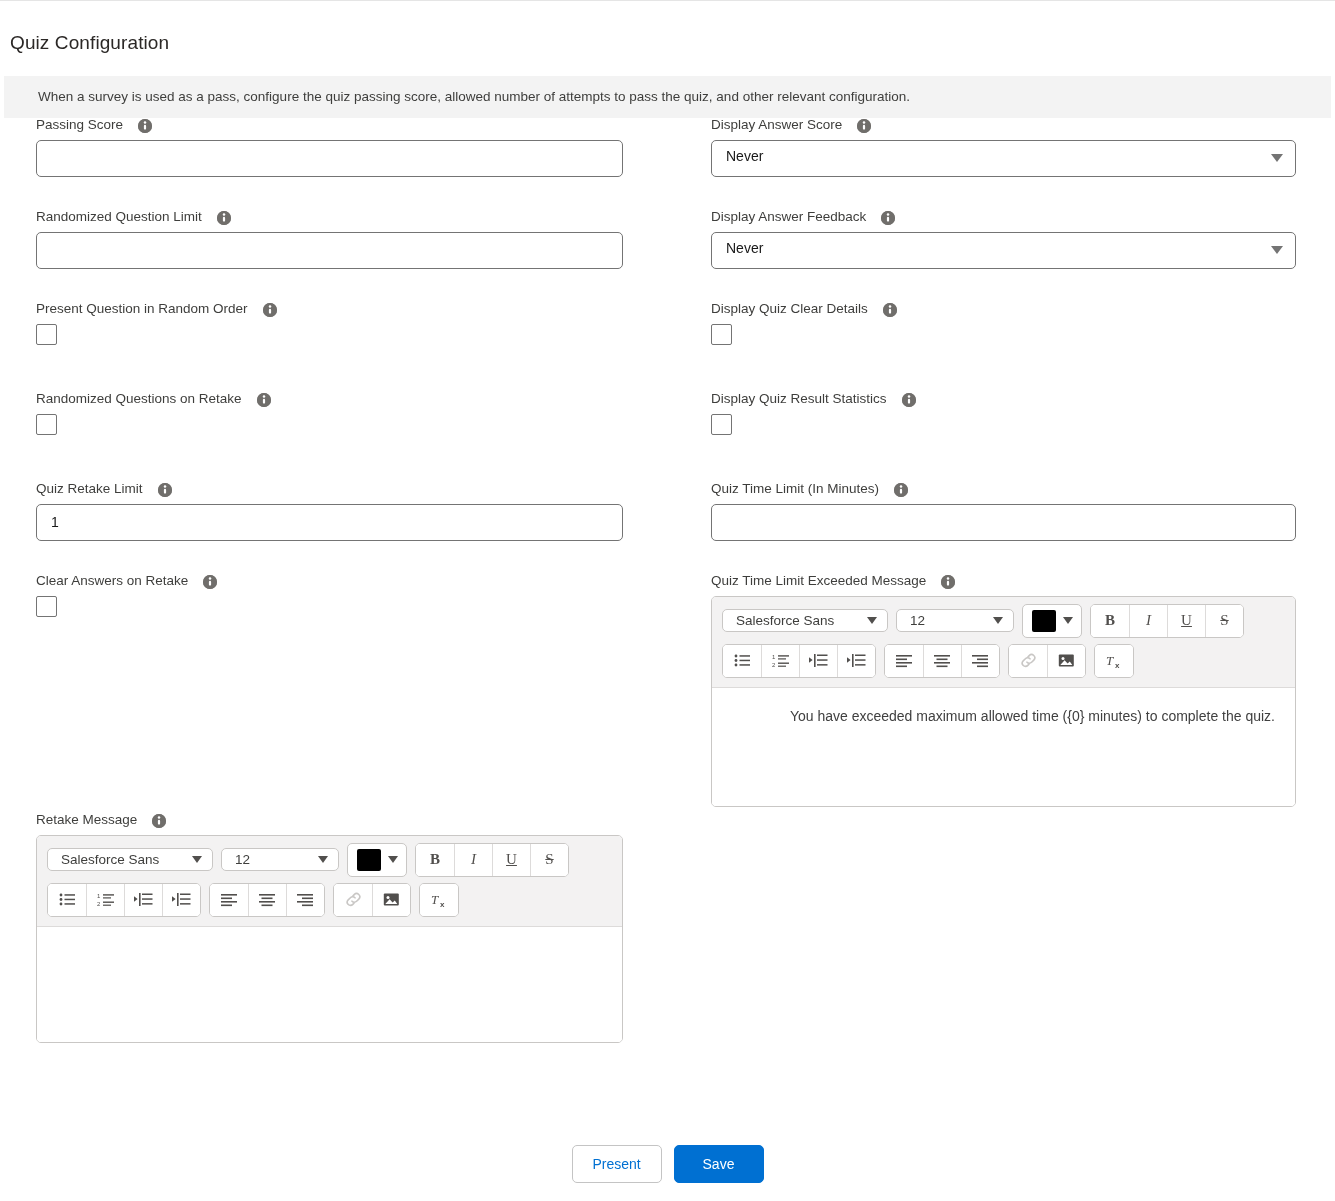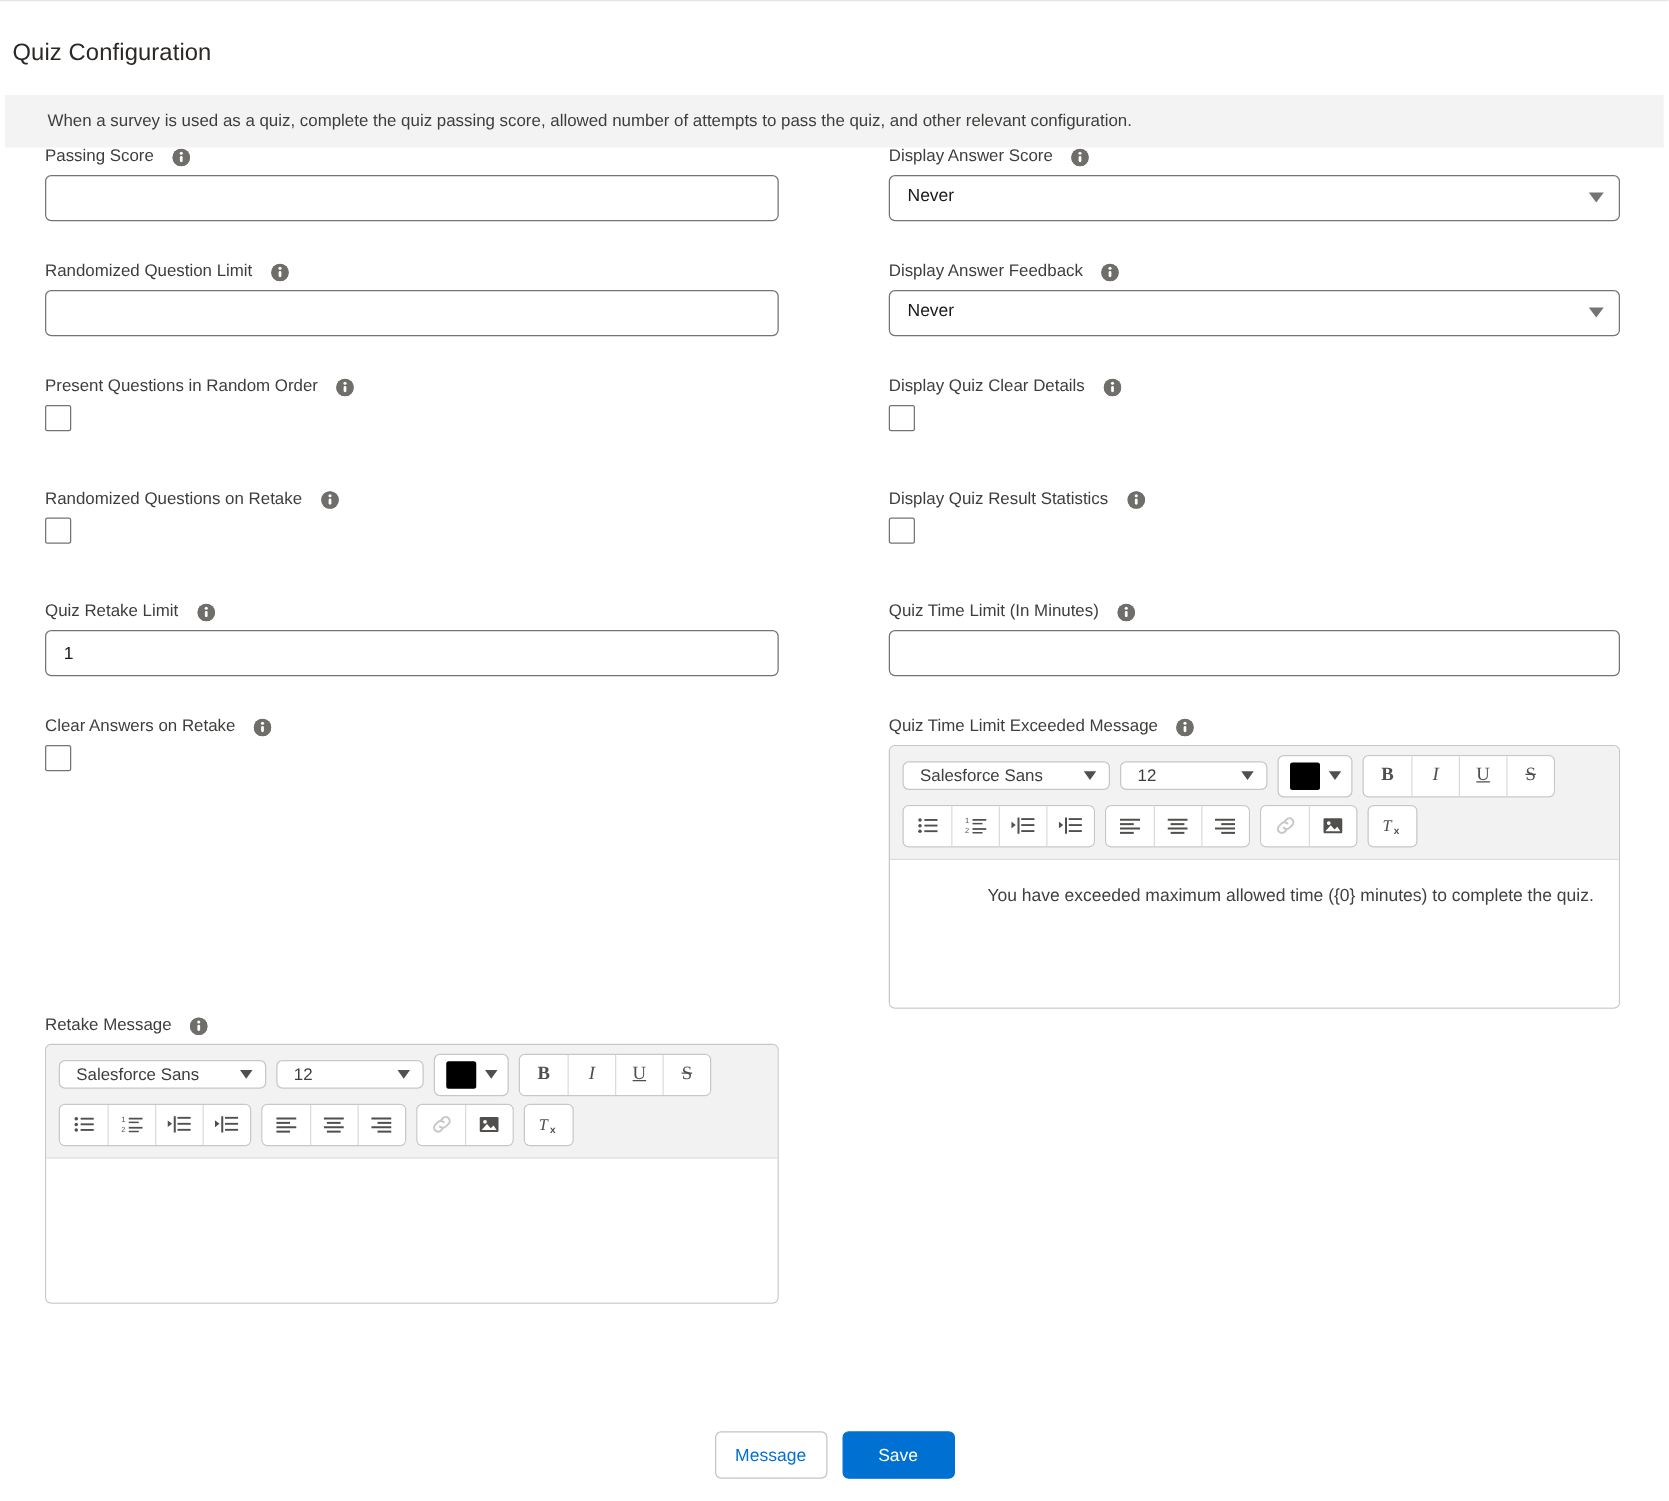--- a/index.html
+++ b/index.html
@@ -237,21 +237,21 @@
     text-align: center;
   }
 </style>
 </head>
 <body>
 
 <div class="page">
 
   <h1 class="page-title">Quiz Configuration</h1>
 
-  <div class="info-banner">When a survey is used as a quiz, complete the quiz passing score, allowed number of attempts to pass the quiz, and other relevant configuration.</div>
+  <div class="info-banner">When a survey is used as a pass, configure the quiz passing score, allowed number of attempts to pass the quiz, and other relevant configuration.</div>
 
   <div class="form-grid">
 
     <div class="col-left">
 
       <div class="field" style="margin-bottom:33px;">
         <div class="field-label">
           <span>Passing Score</span>
           <span class="info-icon">
             <svg width="14" height="14" viewBox="0 0 14 14">
@@ -273,21 +273,21 @@
                 <circle cx="7" cy="3.6" r="1.25" fill="#fff"></circle>
                 <rect x="5.9" y="5.8" width="2.2" height="4.9" rx="1.1" fill="#fff"></rect>
               </svg>
           </span>
         </div>
         <input class="text-input" type="text" value="" style="">
       </div>
 
       <div class="field" style="margin-bottom:47px;">
         <div class="field-label">
-          <span>Present Questions in Random Order</span>
+          <span>Present Question in Random Order</span>
           <span class="info-icon">
             <svg width="14" height="14" viewBox="0 0 14 14">
                 <circle cx="7" cy="7" r="7" fill="#706e6b"></circle>
                 <circle cx="7" cy="3.6" r="1.25" fill="#fff"></circle>
                 <rect x="5.9" y="5.8" width="2.2" height="4.9" rx="1.1" fill="#fff"></rect>
               </svg>
           </span>
         </div>
         <span class="checkbox-box"></span>
       </div>
@@ -691,17 +691,17 @@
             </div>
           </div>
           <div class="rte-body">You have exceeded maximum allowed time ({0} minutes) to complete the quiz.</div>
         </div>
       </div>
 
     </div>
   </div>
 
   <div class="footer">
-    <div class="btn btn-cancel">Message</div>
+    <div class="btn btn-cancel">Present</div>
     <div class="btn btn-save">Save</div>
   </div>
 
 </div>
 
 </body></html>

